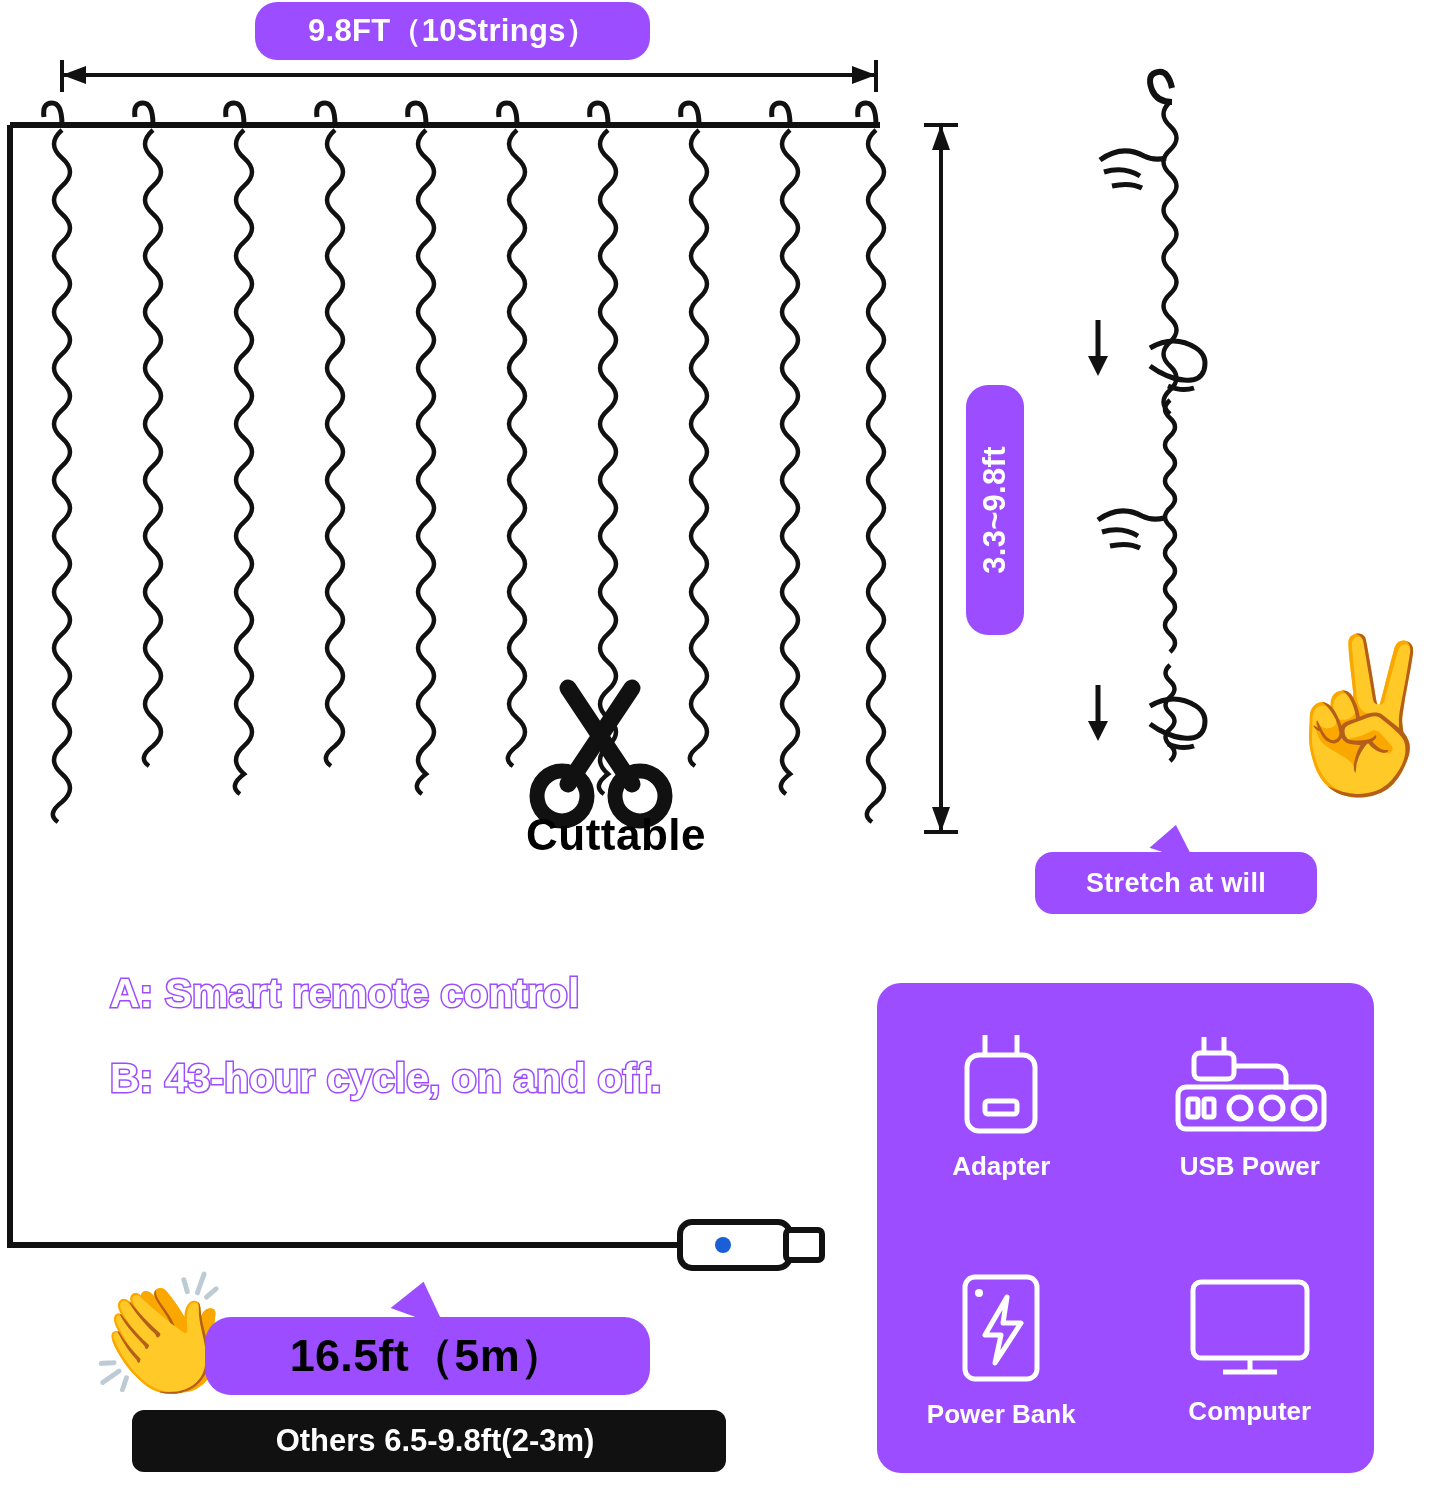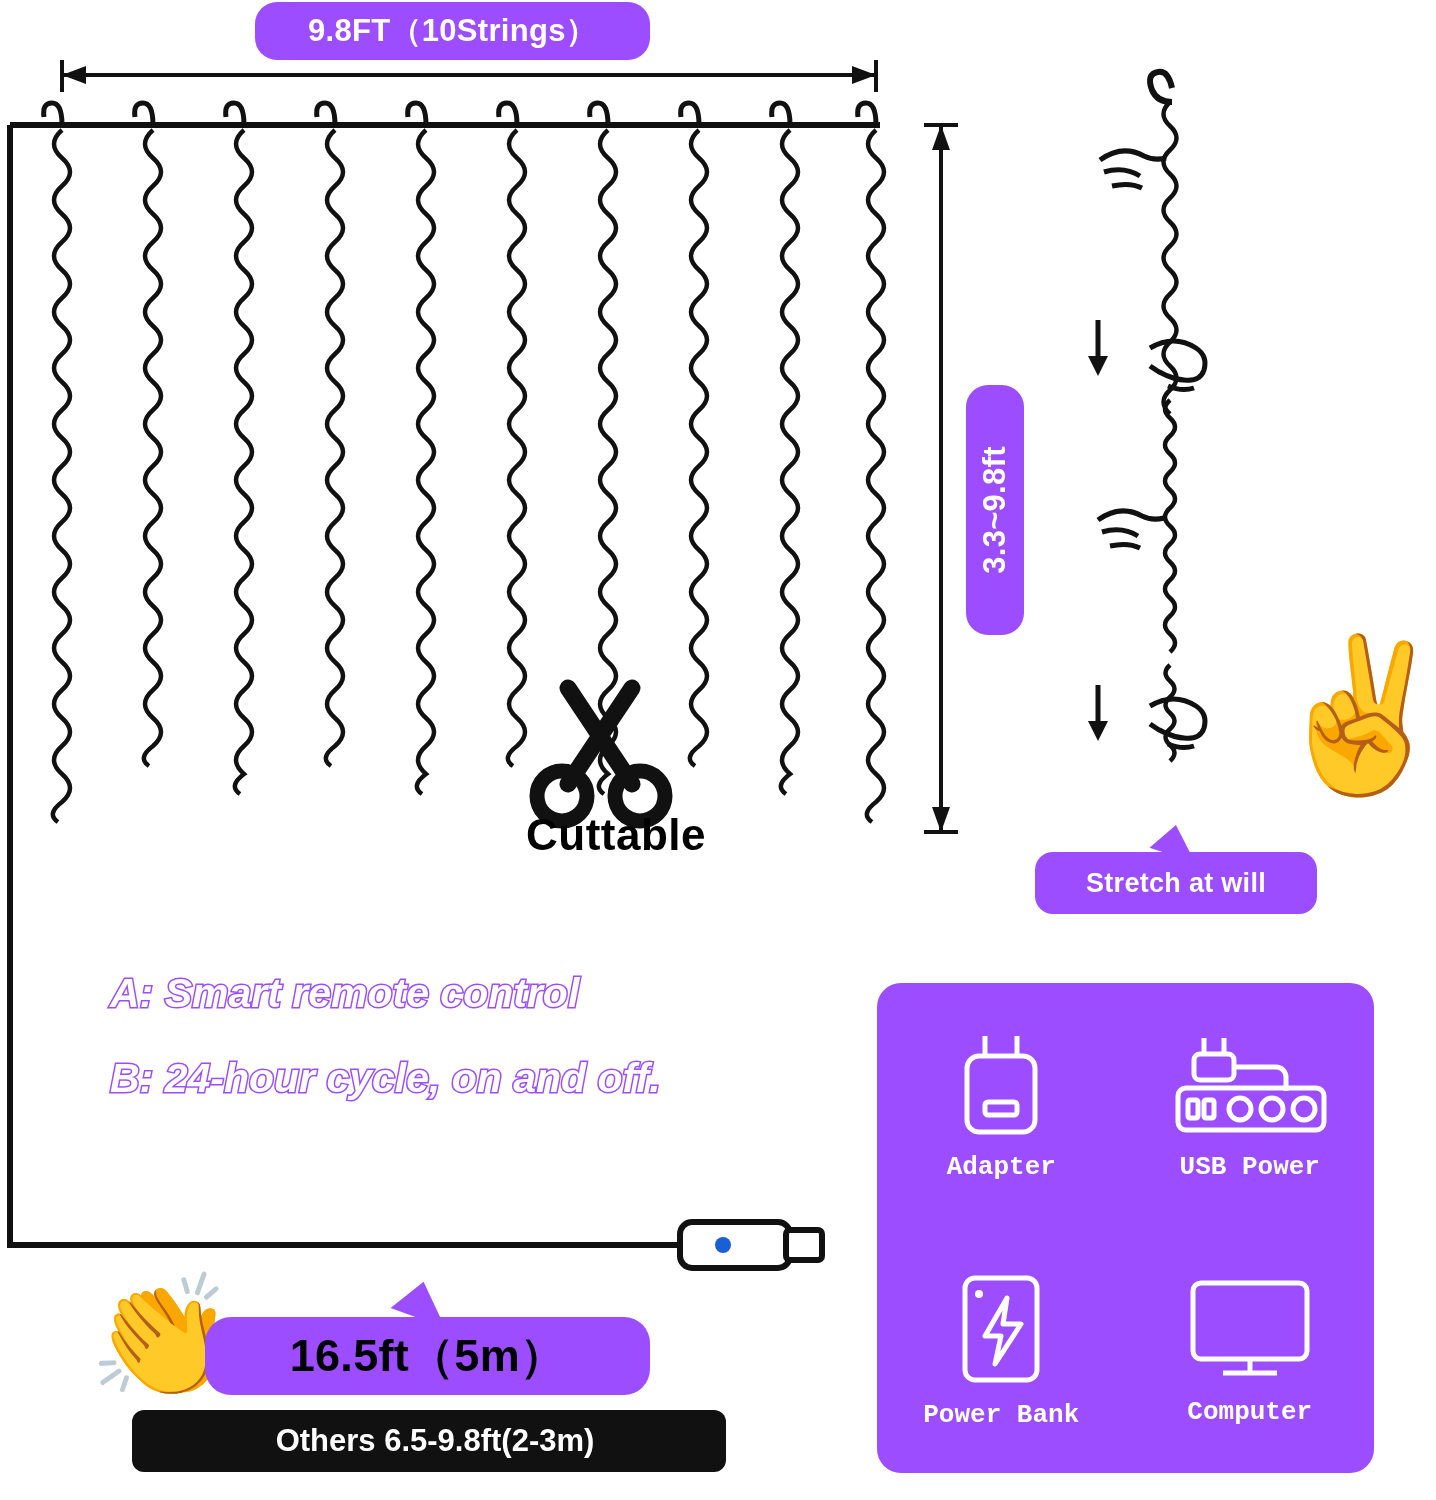--- a/index.html
+++ b/index.html
@@ -49,42 +49,41 @@
     border-radius:12px;display:flex;align-items:center;justify-content:center;
     font-size:31px;font-weight:bold;padding-left:12px;
   }
 
   
   .feat{
     font-size:41px;font-weight:bold;color:#ffffff;
     -webkit-text-stroke:3px #9b4dff;
     paint-order:stroke fill;
     white-space:nowrap;
-    font-style:italic;
   }
   .featA{left:110px;top:970px;}
   .featB{left:110px;top:1055px;}
 
   
   .cuttable-label{
     left:497px;top:810px;font-size:44px;font-weight:bold;color:#000;
     letter-spacing:.5px;
     margin-left:29px;
   }
 
   
   .panel{
     left:877px;top:983px;width:497px;height:490px;background:#9b4dff;
     border-radius:24px;
   }
   .panel-grid{
     position:absolute;inset:0;display:grid;
     grid-template-columns:1fr 1fr;grid-template-rows:1fr 1fr;
   }
-  .cell{display:flex;flex-direction:column;align-items:center;justify-content:center;gap:14px;font-family:Liberation Mono, monospace;}
+  .cell{display:flex;flex-direction:column;align-items:center;justify-content:center;gap:14px;}
   .cell .lbl{color:#fff;font-size:26px;font-weight:bold;white-space:nowrap;}
   .cell svg{display:block;}
 
   
   .emoji{font-size:150px;line-height:1;}
   .emoji-hand{left:1268px;top:640px;}
   .emoji-clap{left:88px;top:1276px;font-size:120px;}
 
   svg{overflow:visible;}
 </style>
@@ -247,21 +246,21 @@
 
 <div class="abs cuttable-label">Cuttable</div>
 
 <div class="pill callout abs">
   <span>Stretch at will</span>
 </div>
 
 <div class="abs emoji emoji-hand">✌️</div>
 
 <div class="abs feat featA">A: Smart remote control</div>
-<div class="abs feat featB">B: 24-hour cycle, on and off.</div>
+<div class="abs feat featB">B: 43-hour cycle, on and off.</div>
 
 <div class="abs emoji emoji-clap">👏</div>
 <div class="pill pill-len abs">
   <span>16.5ft（5m）</span>
 </div>
 <div class="abs black-badge">Others 6.5-9.8ft(2-3m)</div>
 
 <div class="abs panel">
   <div class="panel-grid">
 

